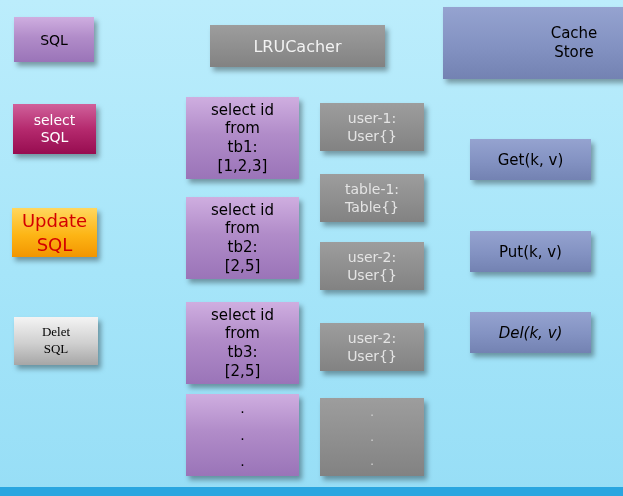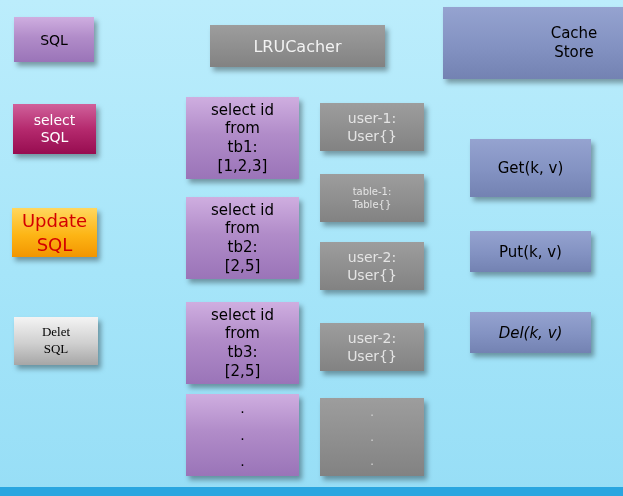--- a/index.html
+++ b/index.html
@@ -32,26 +32,26 @@
   .n-sql{left:14px;top:17px;width:80px;height:45px;font-size:14px;}
   .n-select-sql{left:13px;top:104px;width:83px;height:50px;font-size:14px;line-height:1.25;}
   .n-update-sql{left:12px;top:208px;width:85px;height:49px;font-size:18px;line-height:1.3;}
   .n-delete-sql{left:14px;top:317px;width:84px;height:48px;font-size:13px;line-height:1.3;font-family:Liberation Serif, serif;}
   .n-lrucacher{left:210px;top:25px;width:175px;height:42px;font-size:16px;color:#f2f2f2;}
   .n-q1{left:186px;top:97px;width:113px;height:82px;font-size:15px;line-height:1.25;}
   .n-q2{left:186px;top:197px;width:113px;height:82px;font-size:15px;line-height:1.25;}
   .n-q3{left:186px;top:302px;width:113px;height:82px;font-size:15px;line-height:1.25;}
   .n-qdots{left:186px;top:394px;width:113px;height:82px;font-size:14px;line-height:1.9;}
   .n-v1{left:320px;top:103px;width:104px;height:48px;font-size:14px;line-height:1.3;}
-  .n-v2{left:320px;top:174px;width:104px;height:48px;font-size:10px;line-height:1.3;text-align:center;}
+  .n-v2{left:320px;top:174px;width:104px;height:48px;font-size:14px;line-height:1.3;text-align:center;}
   .n-v3{left:320px;top:242px;width:104px;height:48px;font-size:14px;line-height:1.3;}
   .n-v4{left:320px;top:323px;width:104px;height:48px;font-size:14px;line-height:1.3;}
   .n-vdots{left:320px;top:398px;width:104px;height:78px;font-size:13px;line-height:1.9;color:#cfcfcf;}
   .n-cache-store{left:443px;top:7px;width:166px;height:72px;font-size:15px;line-height:1.25;padding-left:48px;}
-  .n-get{left:470px;top:139px;width:121px;height:58px;font-size:15px;}
+  .n-get{left:470px;top:139px;width:121px;height:41px;font-size:15px;}
   .n-put{left:470px;top:231px;width:121px;height:41px;font-size:15px;}
   .n-del{left:470px;top:312px;width:121px;height:41px;font-size:15px;font-style:italic;}
   .footer-strip{
     position:absolute;left:0;bottom:0;width:100%;height:9px;
     background:#2aa6e0;
   }
 </style>
 </head>
 <body>
 

